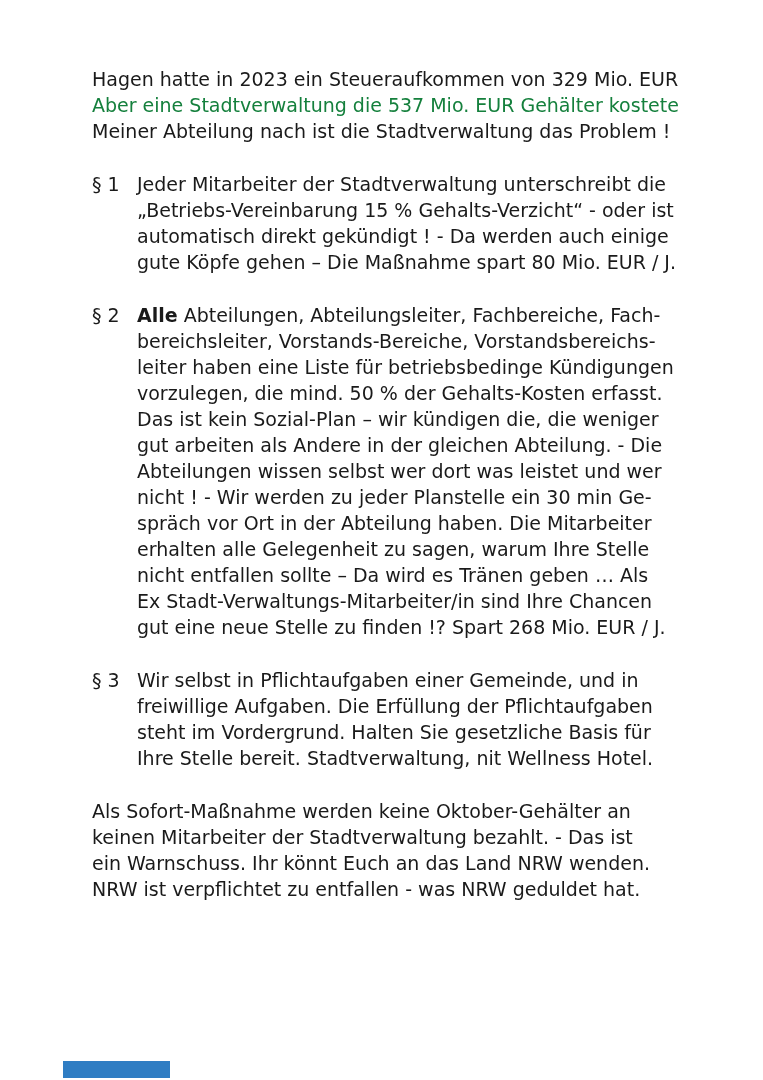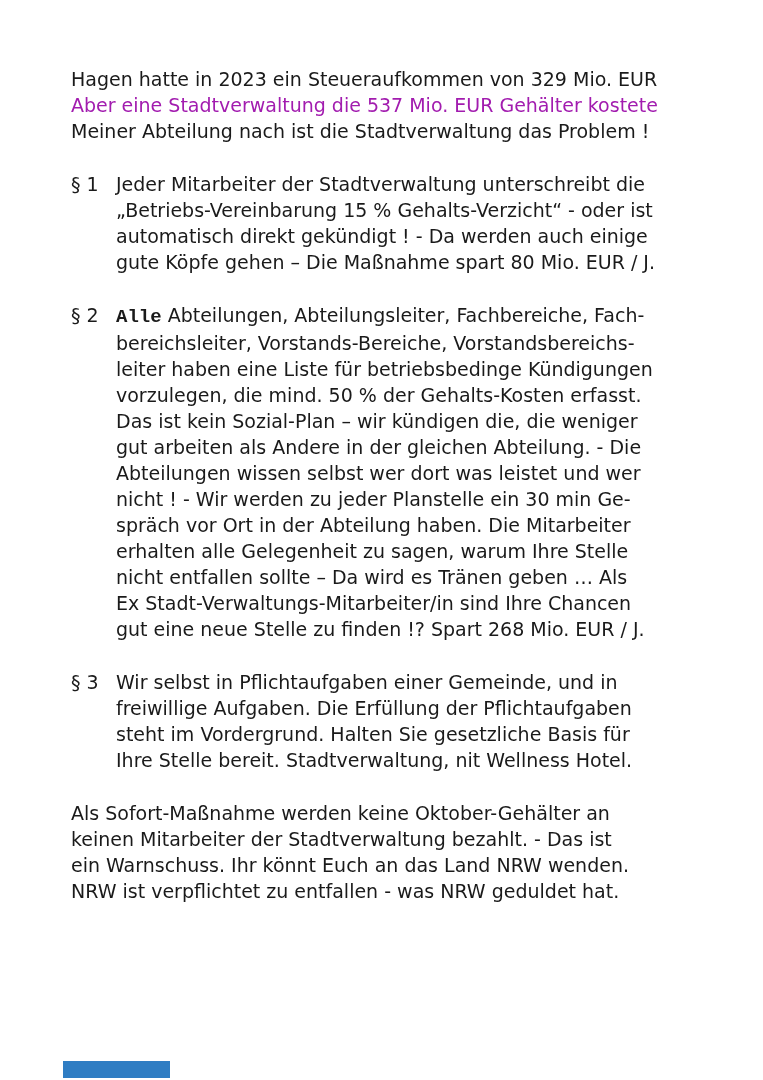--- a/index.html
+++ b/index.html
@@ -12,47 +12,47 @@
     position: relative;
     background: #ffffff;
     font-family: "DejaVu Sans", "Liberation Sans", sans-serif;
     font-size: 19px;
     line-height: 26px;
     color: #1a1a1a;
     overflow: hidden;
   }
   .doc {
     padding: 66px 36px 0 71px;
+    margin-left: 21px;
   }
   .para {
     margin: 0 0 27px 0;
   }
   .line {
     display: block;
   }
   .red {
-    color: #a21caf;
+    color: #15803d;
   }
   .section {
     display: flex;
     align-items: flex-start;
   }
   .section .label {
     flex: 0 0 45px;
     width: 45px;
   }
   .section .body {
     flex: 1 1 auto;
   }
   .lines {
     white-space: pre-line;
   }
   strong {
     font-weight: bold;
-    font-family: Liberation Mono, monospace;
   }
   .blue-bar {
     position: absolute;
     left: 63px;
     top: 1061px;
     width: 107px;
     height: 17px;
     background: #2f7dc3;
   }
 </style>

